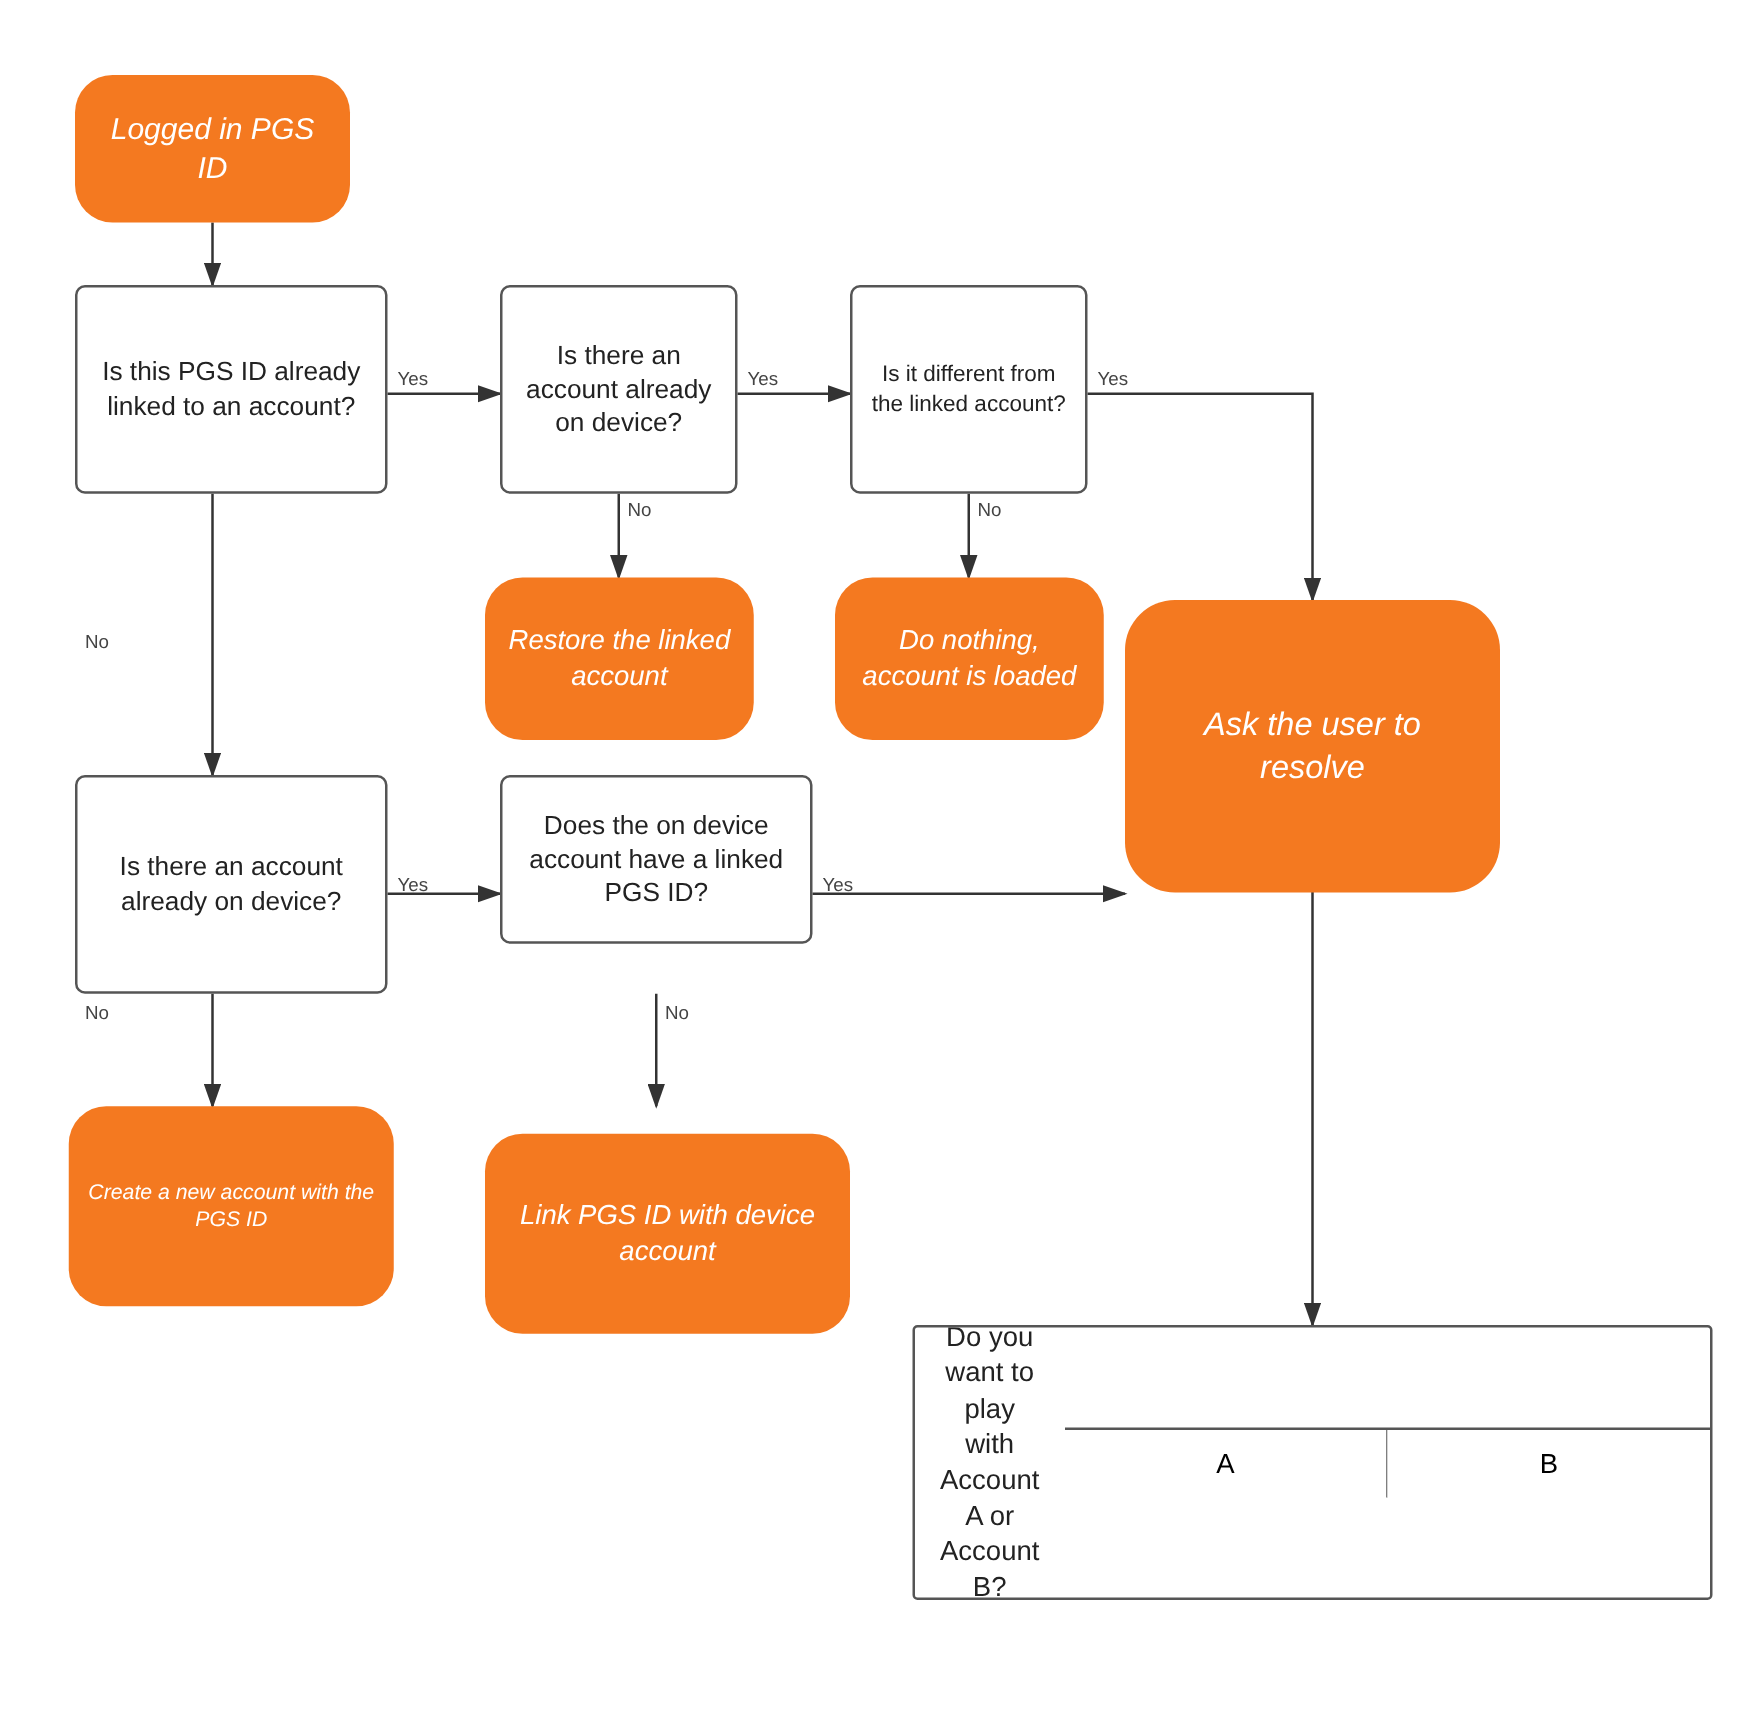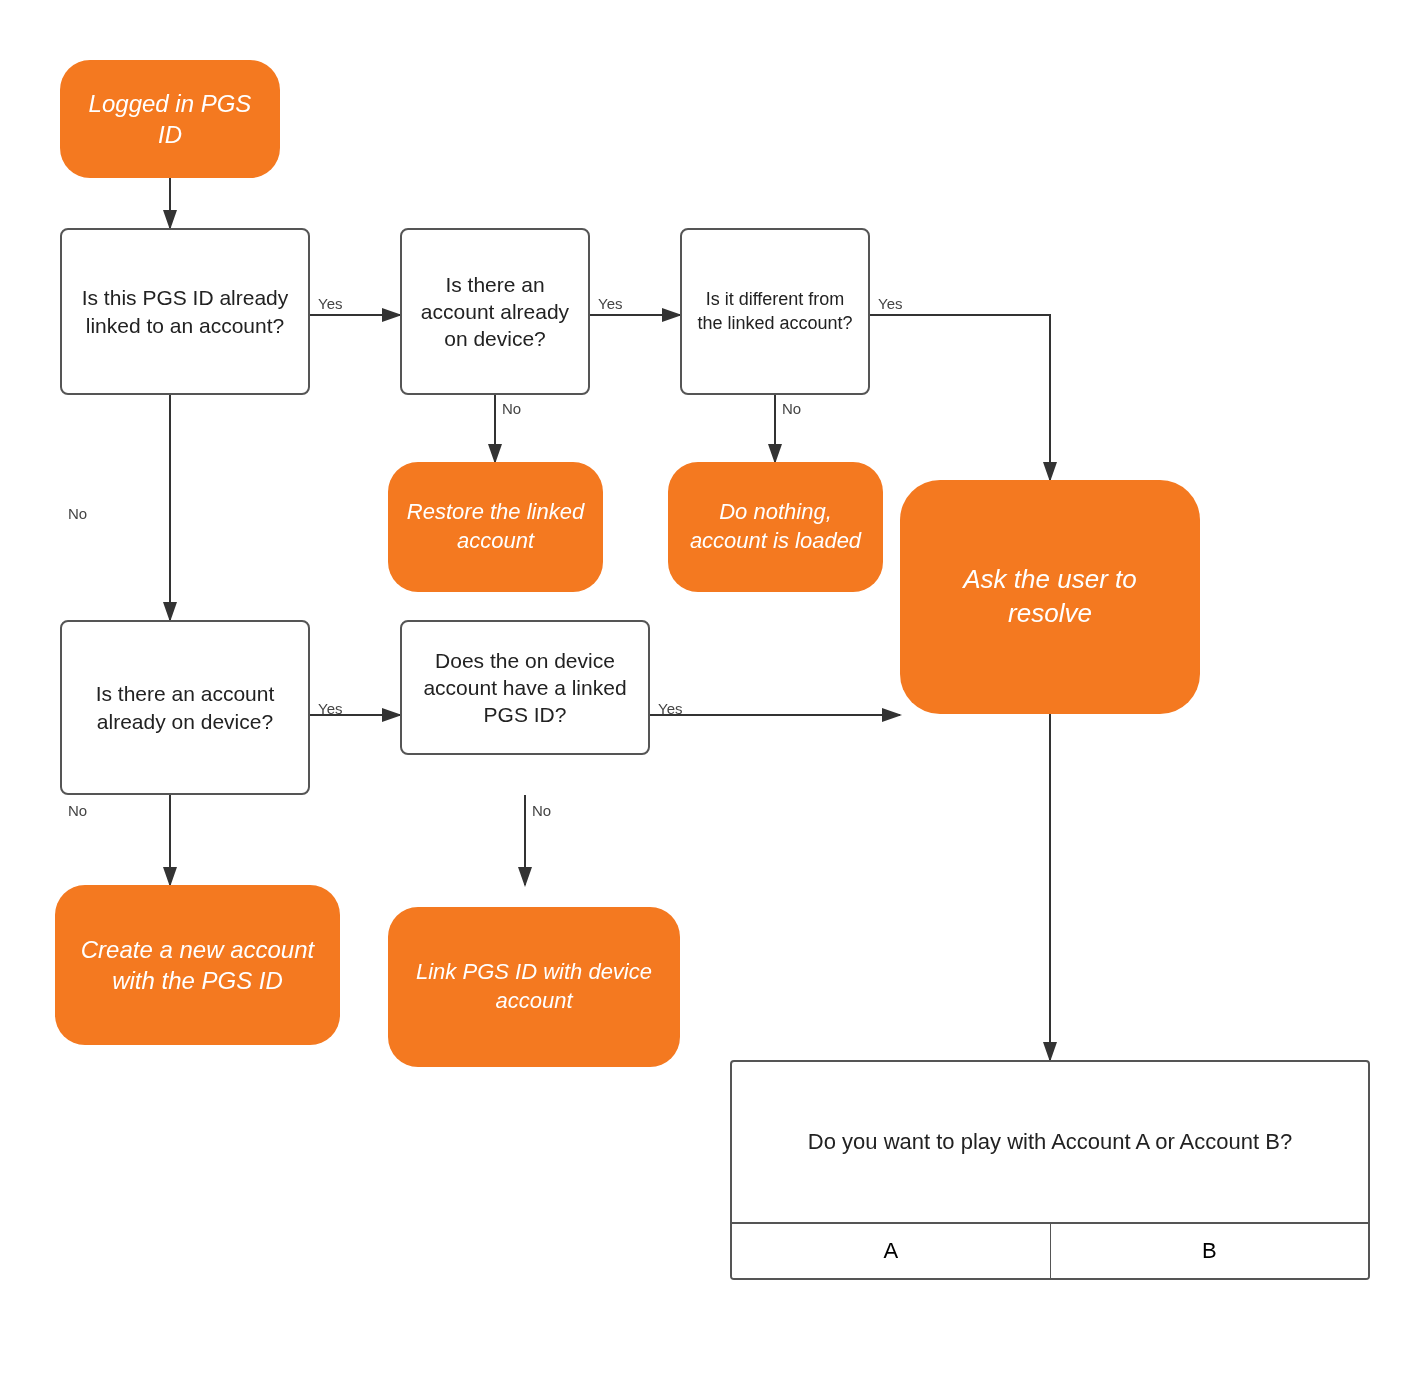--- a/index.html
+++ b/index.html
@@ -36,21 +36,21 @@
       background: #fff;
       border: 2px solid #555;
       border-radius: 8px;
       color: #222;
     }
     .node-dialog {
       background: #fff;
       border: 2px solid #555;
       border-radius: 4px;
       color: #222;
-      flex-direction: column;
+      flex-direction: row;
       padding: 0;
       overflow: hidden;
     }
     .dialog-top {
       padding: 18px 20px;
       text-align: center;
       font-size: 22px;
       flex: 1;
       display: flex;
       align-items: center;
@@ -193,21 +193,21 @@
   </div>
 
   <div class="label-text" style="left:532px; top:802px;">
     <span>No</span>
   </div>
 
   <div class="node node-rounded" style="left:900px; top:480px; width:300px; height:234px; font-size:26px; padding:20px; border-radius:40px;">
     <span>Ask the user to resolve</span>
   </div>
 
-  <div class="node node-rounded" style="left:55px; top:885px; width:285px; height:160px; font-size:24px; padding:14px;">
+  <div class="node node-rounded" style="left:55px; top:885px; width:260px; height:160px; font-size:17px; padding:14px;">
     <span>Create a new account with the PGS ID</span>
   </div>
 
   <div class="node node-rounded" style="left:388px; top:907px; width:292px; height:160px; font-size:22px; padding:14px;">
     <span>Link PGS ID with device account</span>
   </div>
 
   <div class="node node-dialog" style="left:730px; top:1060px; width:640px; height:220px;">
     <div class="dialog-top">
       <span>Do you want to play with Account A or Account B?</span>

